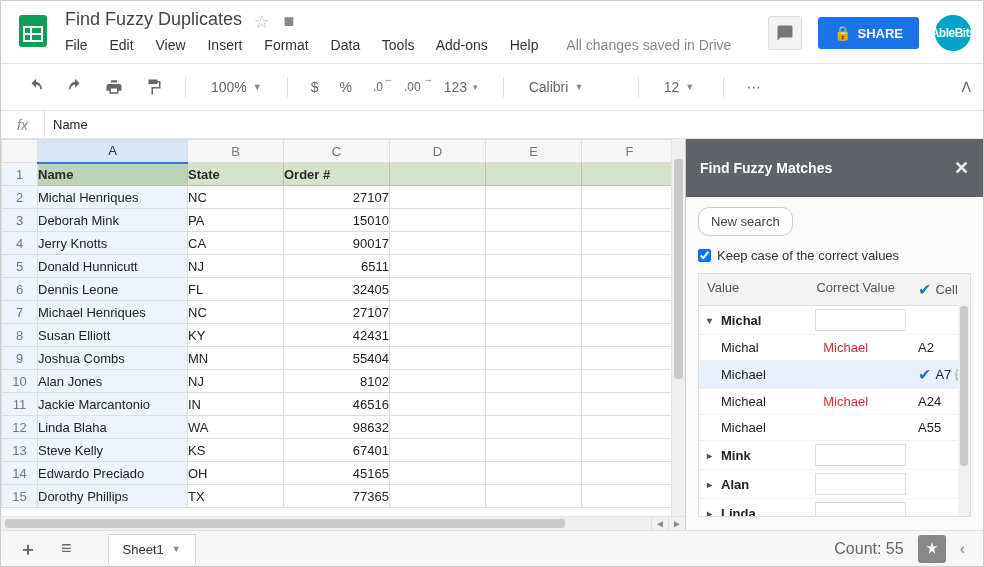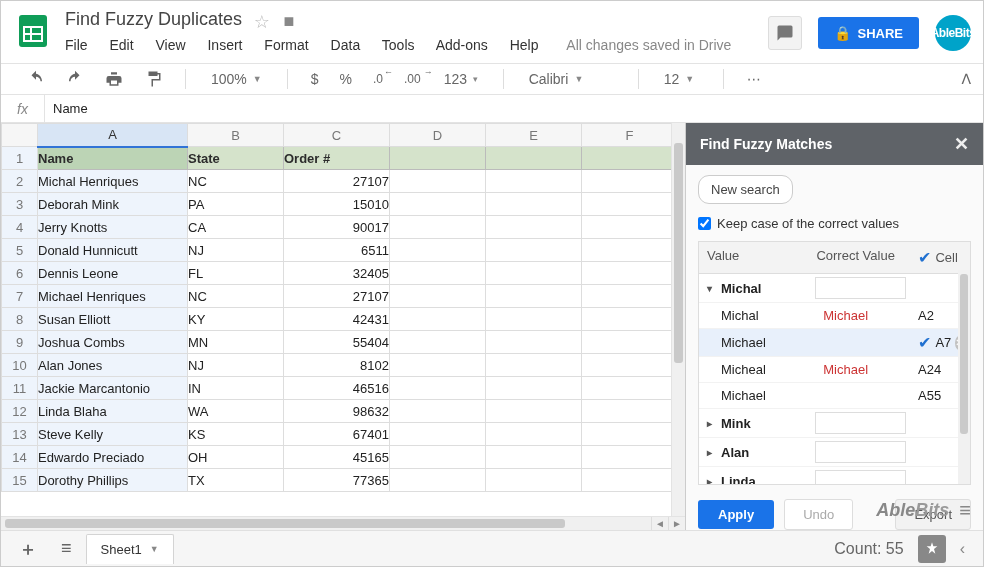--- a/index.html
+++ b/index.html
@@ -21,21 +21,21 @@
   .staricon{color:#bbb;font-size:18px;margin-left:8px;vertical-align:middle;}
   .foldericon{color:#888;font-size:18px;margin-left:10px;vertical-align:middle;}
   .menubar{margin-top:4px;font-size:14px;color:#333;}
   .menubar span{margin-right:18px;cursor:pointer;}
   .menubar .save-status{color:#888;margin-left:6px;cursor:default;}
   .rightbtns{display:flex;align-items:center;gap:16px;padding-top:8px;}
   .commentbtn{width:34px;height:34px;border:1px solid #ddd;border-radius:3px;background:#f3f3f3;display:flex;align-items:center;justify-content:center;color:#777;}
   .sharebtn{background:#1a73e8;color:#fff;font-weight:bold;font-size:13px;border:none;border-radius:3px;padding:8px 16px;display:flex;align-items:center;gap:6px;cursor:pointer;}
   .avatar{width:36px;height:36px;border-radius:50%;background:#00a3c9;color:#fff;display:flex;align-items:center;justify-content:center;font-size:12px;font-weight:bold;letter-spacing:-0.5px;}
   
-  .toolbar{height:32px;border-top:1px solid #e3e3e3;border-bottom:1px solid #e3e3e3;display:flex;align-items:center;color:#666;padding:0 6px 0 20px;font-size:14px;gap:9px;}
+  .toolbar{height:48px;border-top:1px solid #e3e3e3;border-bottom:1px solid #e3e3e3;display:flex;align-items:center;color:#666;padding:0 6px 0 20px;font-size:14px;gap:9px;}
   .tbitem{padding:4px 6px;cursor:pointer;display:flex;align-items:center;}
   .tbsep{width:1px;height:20px;background:#ddd;margin:0 8px;}
   .tbsel{padding:4px 8px;min-width:50px;display:flex;align-items:center;gap:6px;}
   .tbsel .caret{font-size:9px;color:#888;}
   .toolbar-spacer{flex:1;}
   
   .fx-row{height:28px;border-bottom:1px solid #e3e3e3;display:flex;align-items:center;}
   .fx-lbl{width:44px;text-align:center;color:#888;font-style:italic;font-size:14px;border-right:1px solid #e3e3e3;height:100%;display:flex;align-items:center;justify-content:center;}
   .fx-val{padding-left:8px;font-size:13px;}
   
@@ -61,28 +61,28 @@
   
   .vscroll{position:absolute;right:0;top:0;bottom:0;width:14px;background:#f0f0f0;border-left:1px solid #e3e3e3;}
   .vthumb{position:absolute;left:2px;right:2px;top:20px;height:220px;background:#c9c9c9;border-radius:3px;}
   .hscroll{height:14px;background:#f0f0f0;border-top:1px solid #e3e3e3;position:relative;}
   .hthumb{position:absolute;top:2px;bottom:2px;left:4px;width:560px;background:#c9c9c9;border-radius:3px;}
   .hnav{position:absolute;right:0;top:0;bottom:0;width:34px;display:flex;}
   .hnav div{flex:1;display:flex;align-items:center;justify-content:center;font-size:10px;color:#888;border-left:1px solid #ddd;}
   
   .sheetbar{height:36px;border-top:1px solid #e0e0e0;display:flex;align-items:center;padding:0 8px;gap:4px;background:#f6f6f6;}
   .sheetbar .addbtn, .sheetbar .listbtn{padding:6px 10px;color:#666;cursor:pointer;font-size:18px;font-weight:bold;}
-  .sheettab{background:#fff;border:1px solid #d4d4d4;border-bottom:none;padding:7px 14px;font-size:13px;color:#333;border-radius:2px 2px 0 0;display:flex;align-items:center;gap:8px;}
+  .sheettab{background:#fff;border:1px solid #d4d4d4;border-bottom:none;padding:7px 14px;font-size:13px;color:#333;border-radius:2px 2px 0 0;display:flex;align-items:center;gap:8px;margin-left:22px;}
   .sheettab .caret{font-size:9px;color:#888;}
   .sheetbar-spacer{flex:1;}
   .count{font-size:16px;color:#666;margin-right:10px;}
   .explore{width:28px;height:28px;background:#888;border-radius:3px;display:flex;align-items:center;justify-content:center;color:#fff;}
   .collapse{color:#888;padding:0 10px;font-size:16px;}
   
-  .sp-title{background:#5f6368;color:#fff;font-weight:bold;font-size:14px;padding:10px 14px;display:flex;align-items:center;justify-content:space-between;}
+  .sp-title{background:#5f6368;color:#fff;font-weight:bold;font-size:14px;padding:18px 14px;display:flex;align-items:center;justify-content:space-between;}
   .sp-close{color:#eee;cursor:pointer;font-size:18px;font-weight:bold;}
   .sp-body{flex:1;padding:10px 12px;display:flex;flex-direction:column;min-height:0;}
   .sp-btn{background:#fff;border:1px solid #ccc;border-radius:11px;padding:6px 12px;font-size:13px;color:#444;cursor:pointer;width:max-content;}
   .sp-check{margin:12px 0 10px 0;font-size:13px;color:#333;display:flex;align-items:center;gap:6px;}
   .sp-table{border:1px solid #ddd;background:#fff;font-size:13px;position:relative;}
   .sp-th{display:flex;background:#f3f3f3;color:#555;font-weight:normal;border-bottom:1px solid #ddd;}
   .sp-col1{flex:1.2;padding:6px 8px;}
   .sp-col2{flex:1.1;padding:6px 8px;}
   .sp-col3{width:60px;padding:6px 8px;display:flex;align-items:center;gap:4px;}
   .sp-rows{max-height:210px;overflow:hidden;position:relative;}

